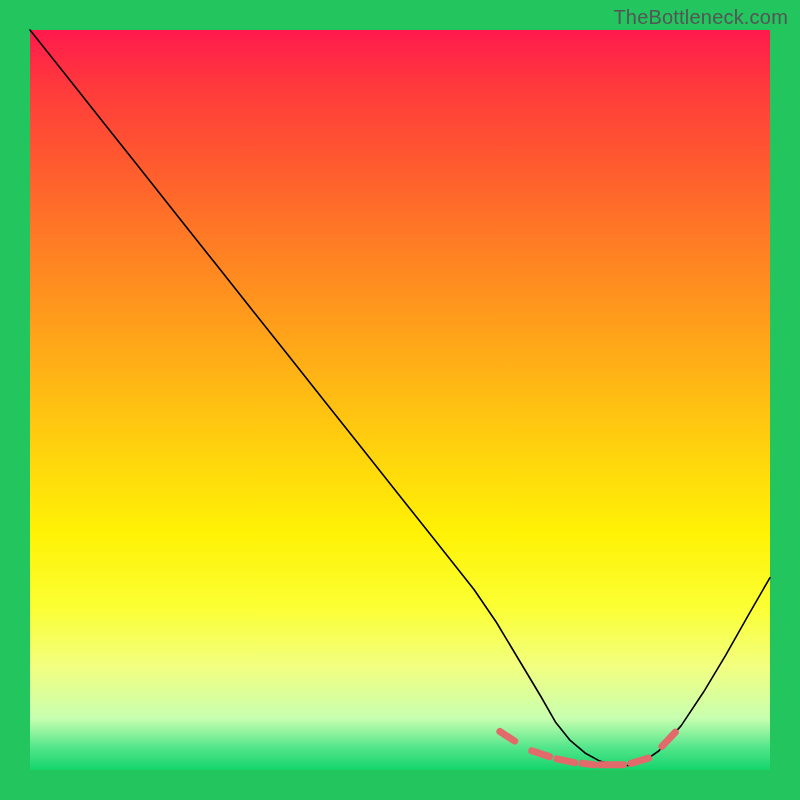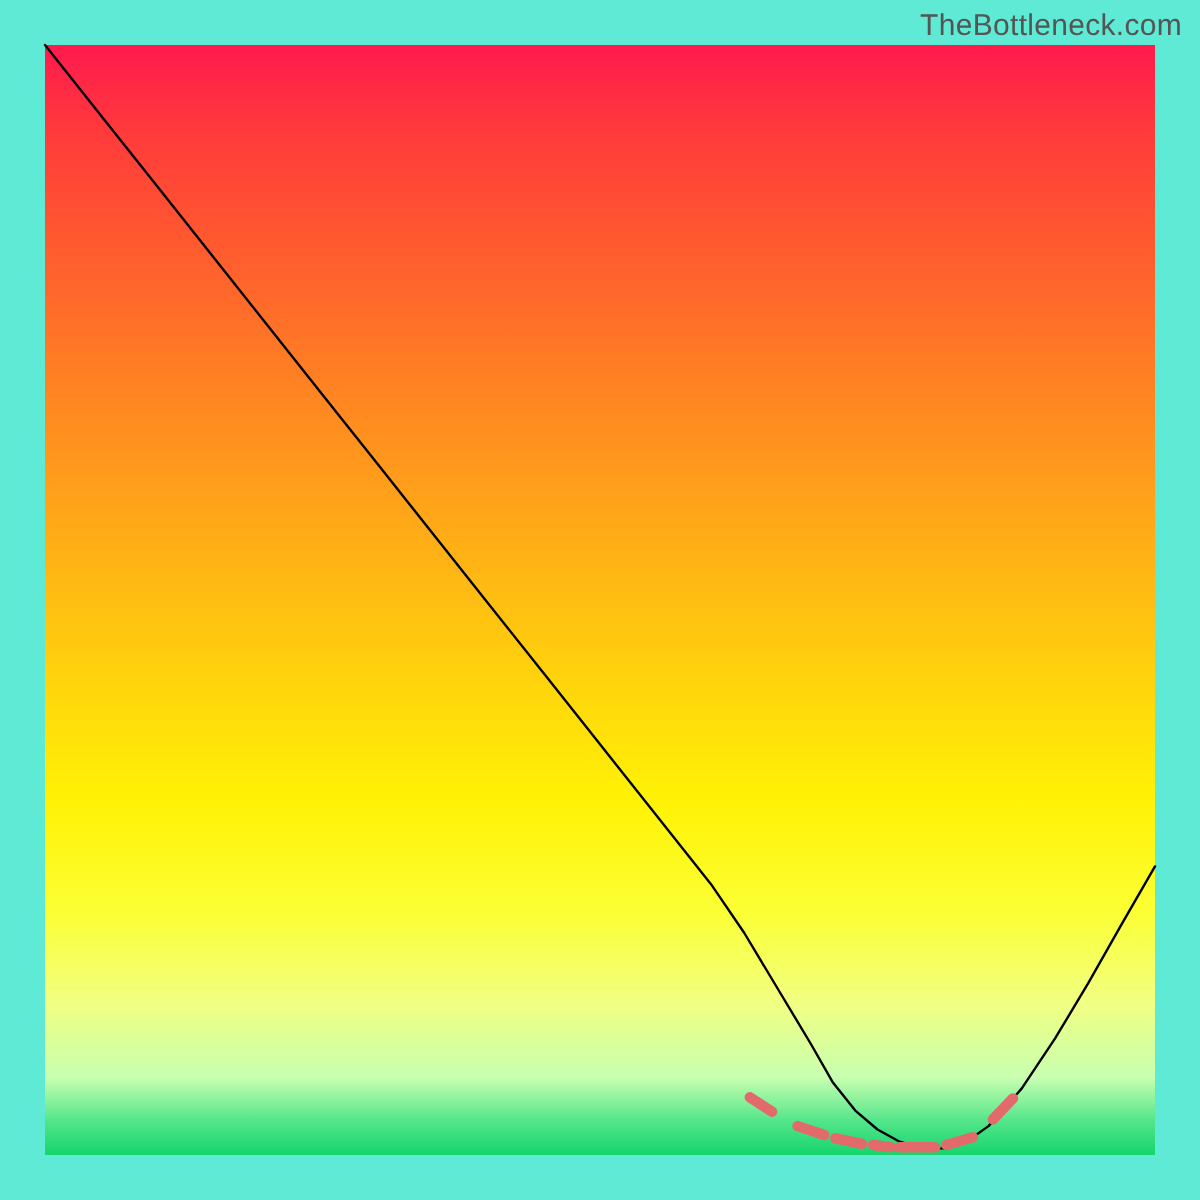--- a/index.html
+++ b/index.html
@@ -1,17 +1,17 @@
 <!DOCTYPE html>
 <html><head>
 <meta charset="utf-8">
 <style>
   * { margin: 0; padding: 0; box-sizing: border-box; }
   html, body { width: 800px; height: 800px; background: #000; overflow: hidden; }
-  .root { position: relative; width: 800px; height: 800px; background: #5eead4; }
+  .root { position: relative; width: 800px; height: 800px; background: #22c55e; }
   .watermark {
     position: absolute;
     top: 6px;
     right: 12px;
     color: #555;
     font-family: Arial, Helvetica, sans-serif;
     font-size: 20px;
     font-weight: 400;
     letter-spacing: 0.2px;
   }

